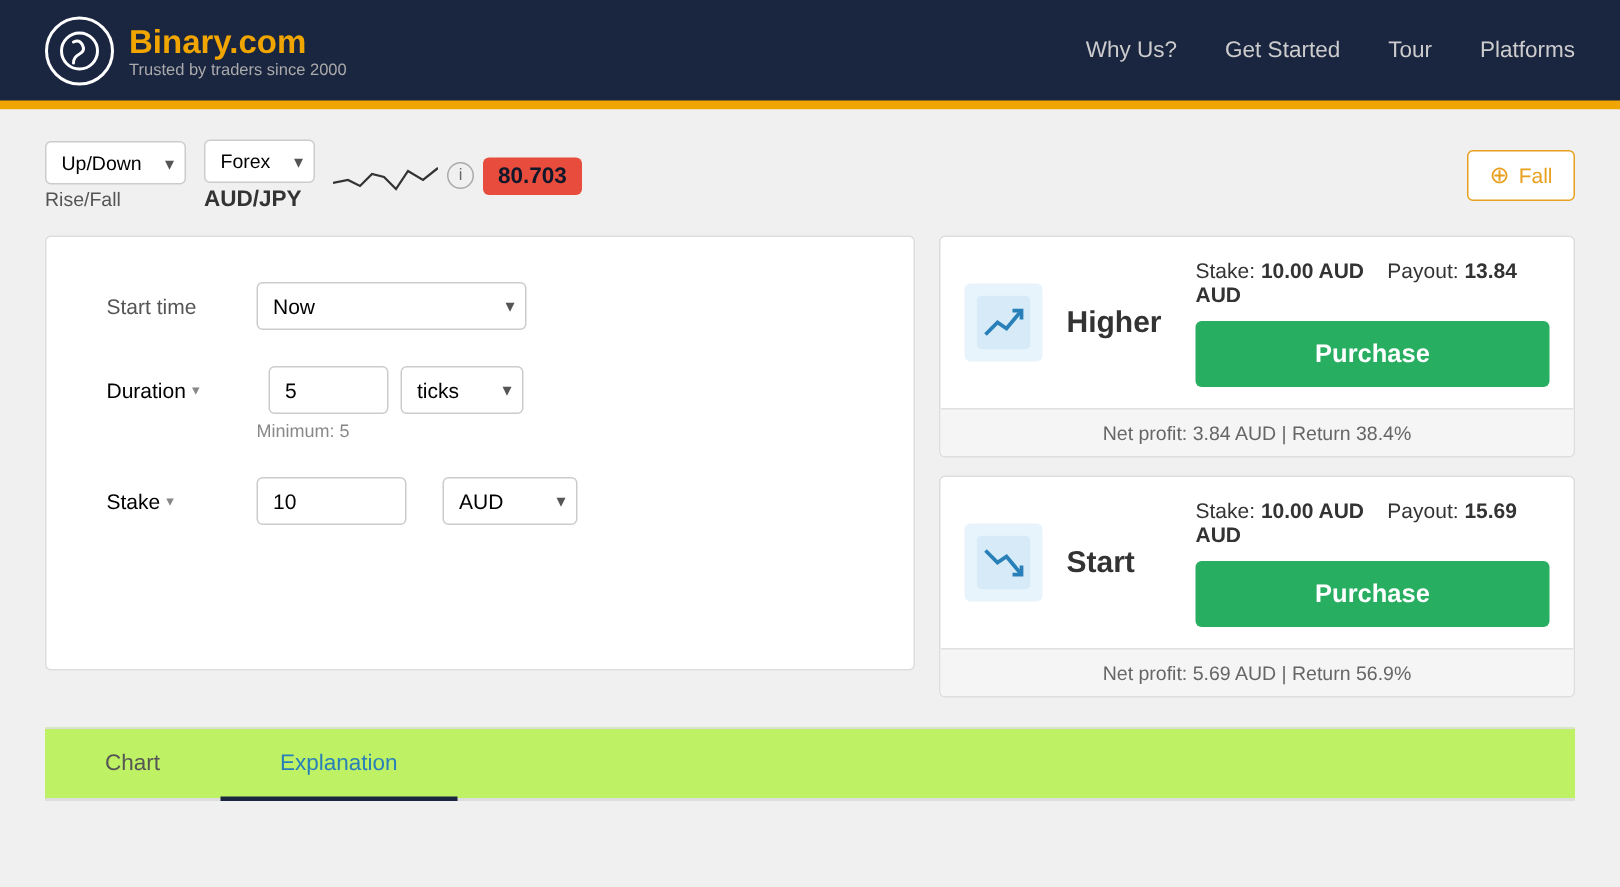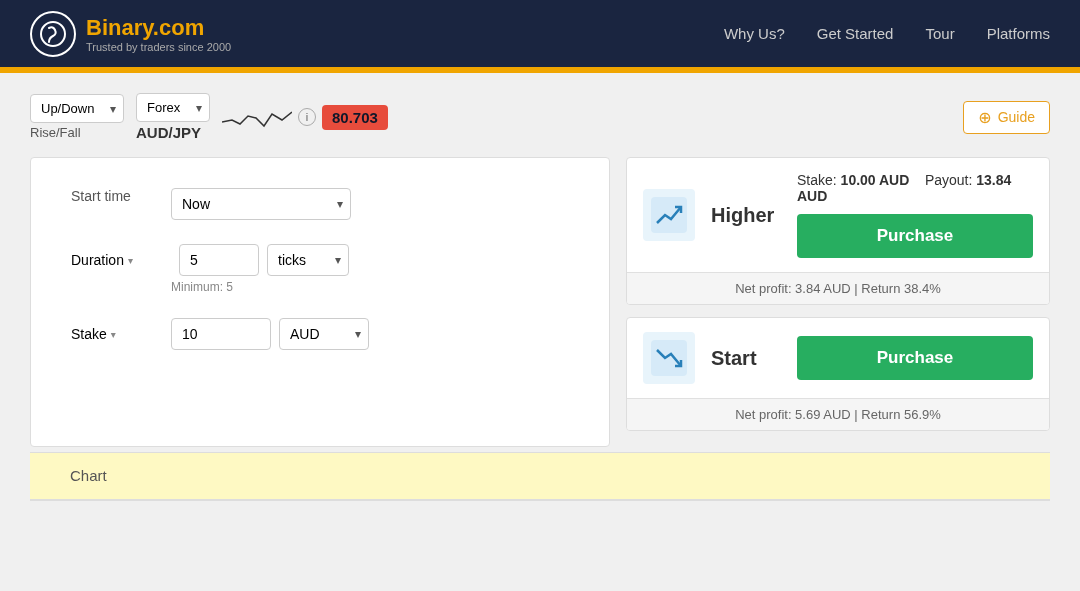--- a/index.html
+++ b/index.html
@@ -160,20 +160,21 @@
     .left-panel {
       background: #fff;
       border: 1px solid #ddd;
       border-radius: 4px;
       padding: 30px 40px;
       flex: 0 0 580px;
       min-height: 290px;
     }
     .form-row {
       display: flex;
+      align-items: center;
       margin-bottom: 24px;
     }
     .form-label {
       width: 100px;
       color: #555;
       font-size: 14px;
     }
     .form-control {
       display: flex;
       align-items: center;
@@ -220,21 +221,21 @@
     }
     .minimum-text {
       font-size: 12px;
       color: #888;
       margin-left: 100px;
       margin-top: 4px;
     }
     .stake-section {
       display: flex;
       align-items: center;
-      gap: 8px;
+      gap: 24px;
     }
     .stake-label-with-arrow {
       display: flex;
       align-items: center;
       gap: 4px;
       width: 100px;
     }
     .stake-input {
       border: 1px solid #ccc;
       border-radius: 4px;
@@ -341,22 +342,22 @@
     }
     .chart-svg {
       width: 70px;
       height: 30px;
     }
 
     
     .bottom-tabs {
       display: flex;
       border-bottom: 2px solid #ddd;
-      margin-top: 5px;
-      background: #fef9c3;
+      margin-top: 20px;
+      background: #bef264;
       border-top: 1px solid #ddd;
     }
     .tab-item {
       padding: 14px 40px;
       font-size: 15px;
       cursor: pointer;
       color: #555;
       border-bottom: 3px solid transparent;
       margin-bottom: -2px;
     }
@@ -418,21 +419,21 @@
     <div class="chart-mini">
       <svg class="chart-svg" viewBox="0 0 70 30">
         <polyline points="0,20 10,18 18,22 26,14 34,16 42,24 50,12 60,18 70,10" fill="none" stroke="#333" stroke-width="1.5"></polyline>
       </svg>
       <div class="info-icon">i</div>
       <div class="price-badge">80.703</div>
     </div>
 
     <button class="guide-btn">
       <span class="guide-icon">⊕</span>
-      <span>Guide</span>
+      <span>Fall</span>
     </button>
   </div>
 
   <div class="two-col">
 
     <div class="left-panel">
 
       <div class="form-row">
         <div class="form-label">Start time</div>
         <div class="form-control">
@@ -507,26 +508,34 @@
         <div class="trade-card-top">
           <div class="trade-icon">
             <svg width="36" height="36" viewBox="0 0 36 36">
               <rect width="36" height="36" rx="4" fill="#d6eaf8"></rect>
               <polyline points="6,10 14,18 20,14 30,26" stroke="#2980b9" stroke-width="2.5" fill="none"></polyline>
               <polyline points="24,26 30,26 30,20" stroke="#2980b9" stroke-width="2.5" fill="none"></polyline>
             </svg>
           </div>
           <div class="trade-direction-label">Start</div>
           <div class="trade-info">
+            <div class="stake-payout">
+              <span>Stake:</span>
+              <strong>10.00 AUD</strong>
+              &nbsp;&nbsp;
+              <span>Payout:</span>
+              <strong>15.69 AUD</strong>
+            </div>
             <button class="purchase-btn">Purchase</button>
           </div>
         </div>
         <div class="trade-card-bottom">Net profit: 5.69 AUD | Return 56.9%</div>
       </div>
 
     </div>
   </div>
 
   <div class="bottom-tabs">
     <div class="tab-item">Chart</div>
+    <div class="tab-item active">Explanation</div>
   </div>
 
 </div>
 
 </body></html>

